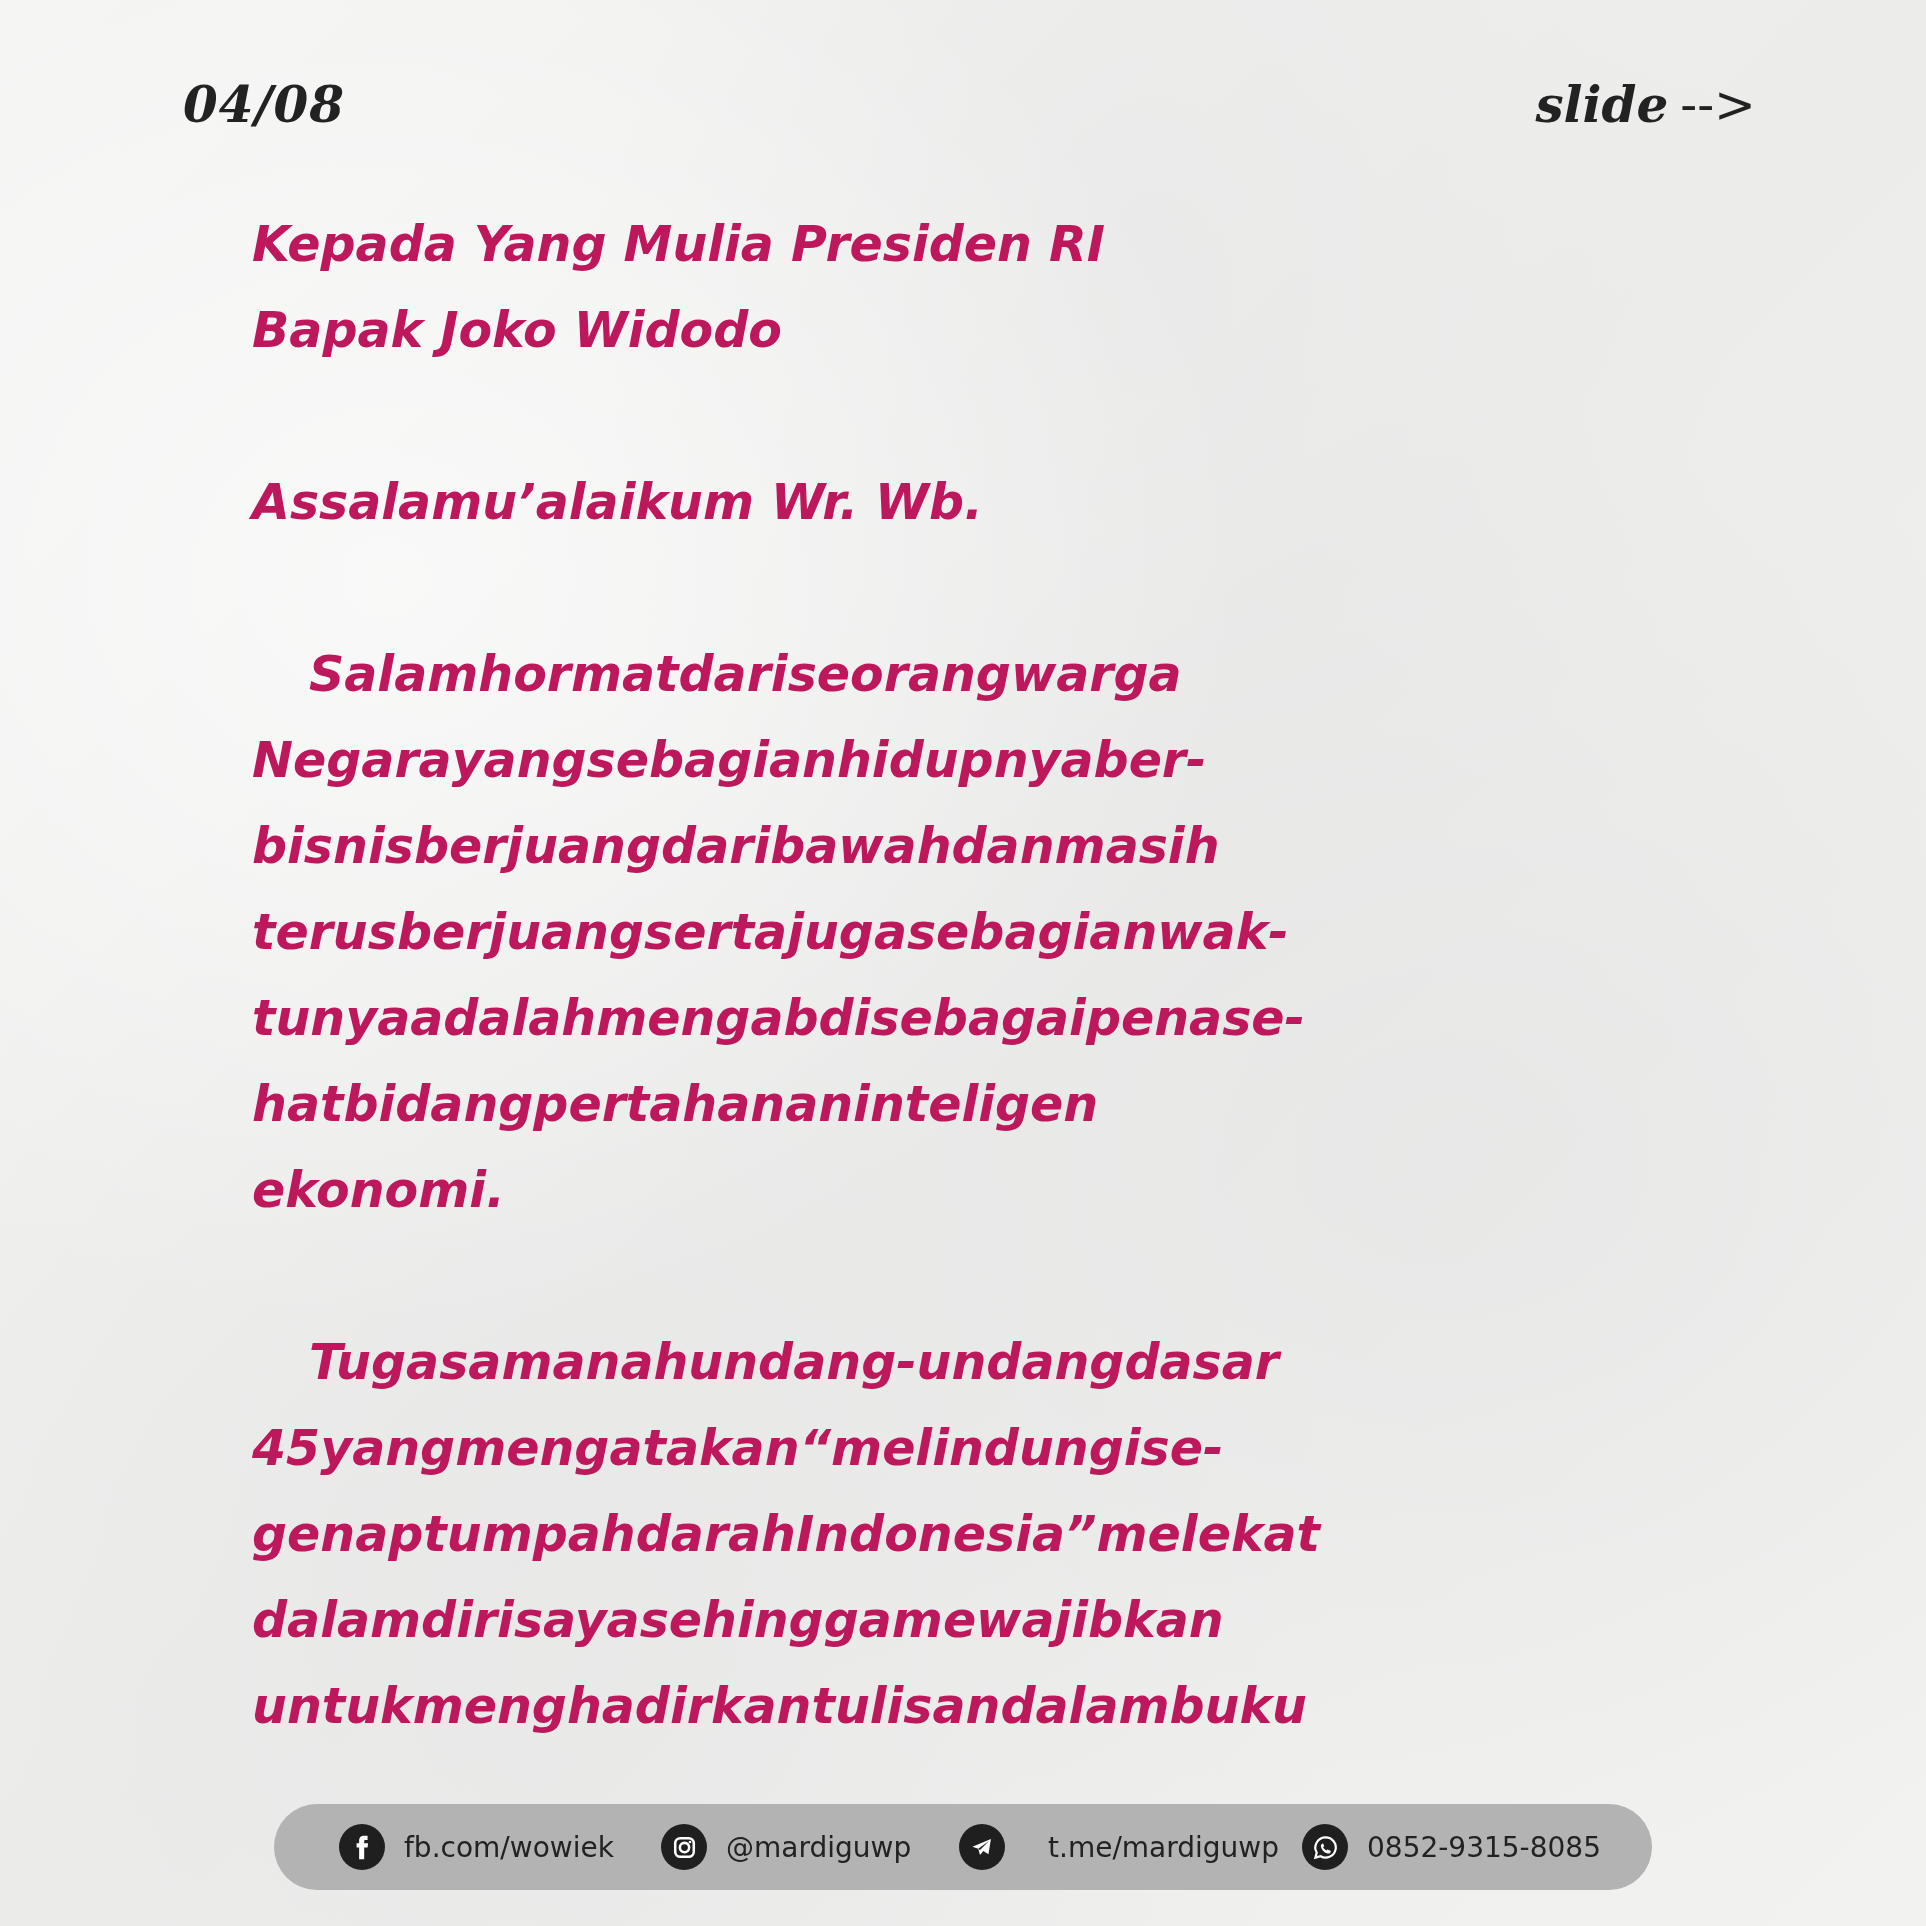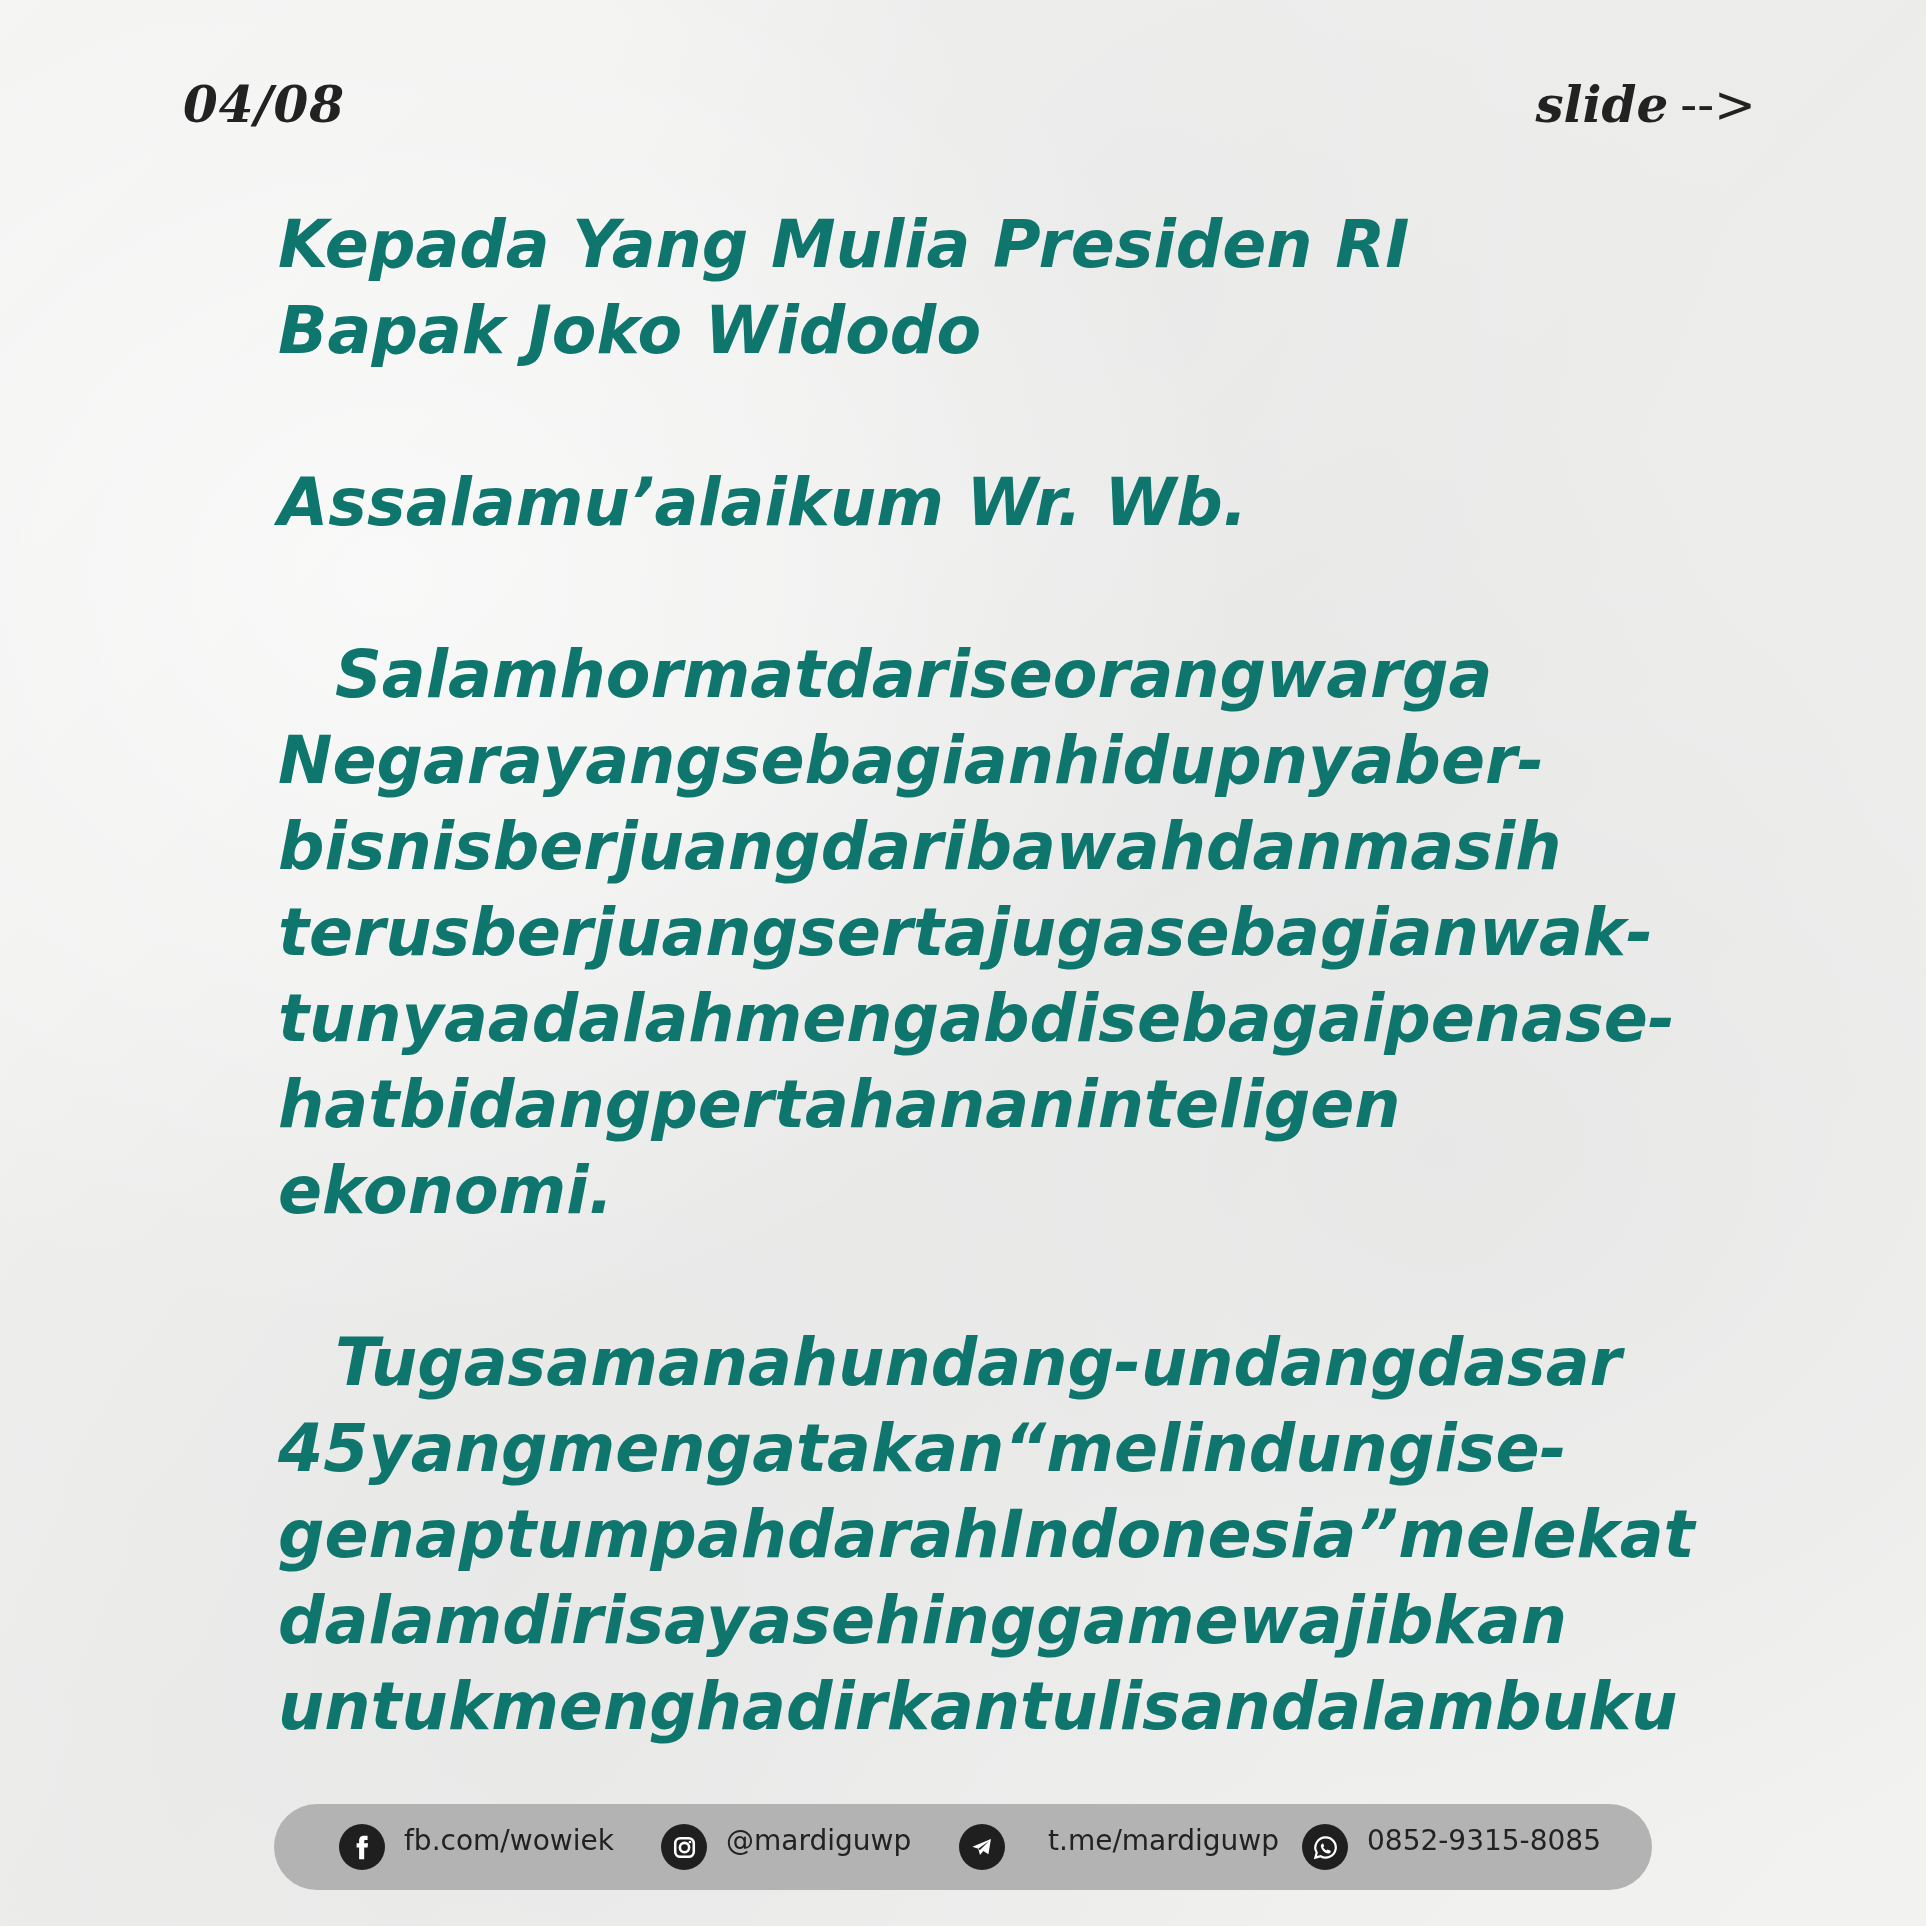--- a/index.html
+++ b/index.html
@@ -20,43 +20,43 @@
     font-weight: bold; font-style: italic; font-size: 50px; color: #222;
     letter-spacing: 0.9px;
   }
   .slide-hint {
     position: absolute; right: 170px; top: 75px;
     font-family: "DejaVu Serif", "Liberation Serif", serif;
     font-weight: bold; font-style: italic; font-size: 50px; color: #222;
   }
   .slide-hint .arrow { font-style: normal; font-weight: normal; margin-left: 12px; }
   .content {
-    position: absolute; left: 278px; top: 202px; width: 1383px;
+    position: absolute; left: 252px; top: 202px; width: 1383px;
     font-family: "DejaVu Sans", "Liberation Sans", sans-serif;
-    font-weight: bold; font-style: italic; color: #0f766e;
-    font-size: 65px;
+    font-weight: bold; font-style: italic; color: #be185d;
+    font-size: 49px;
   }
   .heading-line { line-height: 86px; height: 86px; white-space: nowrap; }
   .gap { height: 86px; }
   .line {
     display: block; height: 86px; line-height: 86px;
     text-align: justify; text-align-last: justify; white-space: nowrap;
   }
   .line.last { text-align-last: left; }
   .line .jwrap { display: flex; }
   .line.last .jwrap { justify-content: flex-start; }
   .indent { padding-left: 57px; }
   .footer {
     position: absolute; left: 274px; top: 1804px; width: 1378px; height: 86px;
     background: #b3b3b3; border-radius: 43px;
     display: flex; align-items: center;
     font-family: "DejaVu Sans", "Liberation Sans", sans-serif;
     font-size: 28px; color: #222;
   }
-  .contact { display: flex; position: absolute; }
+  .contact { display: flex; align-items: center; position: absolute; }
   .contact .ico {
     width: 46px; height: 46px; border-radius: 50%; background: #1f1f1f;
     display: flex; align-items: center; justify-content: center; margin-right: 19px;
   }
   .contact .ico svg { width: 27px; height: 27px; }
 </style>
 </head>
 <body>
 
 <div class="page-num">04/08</div>

